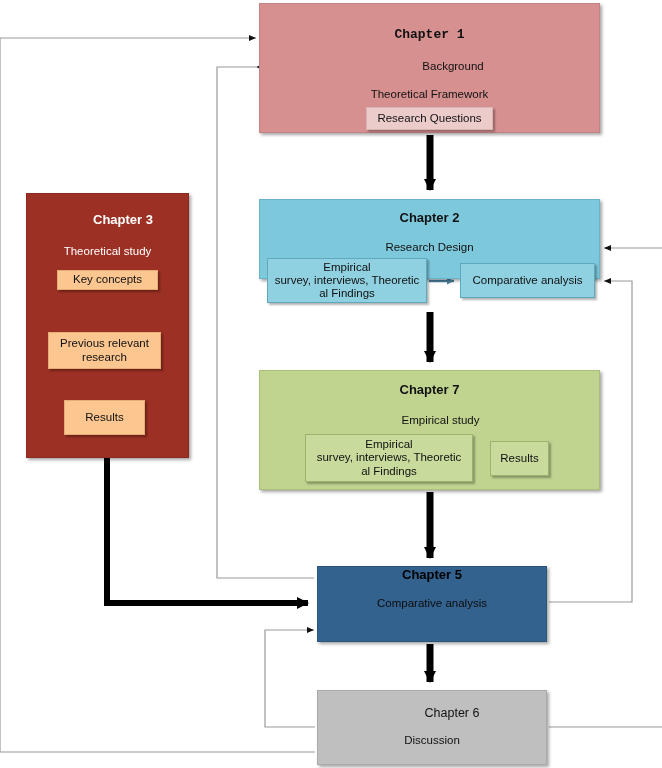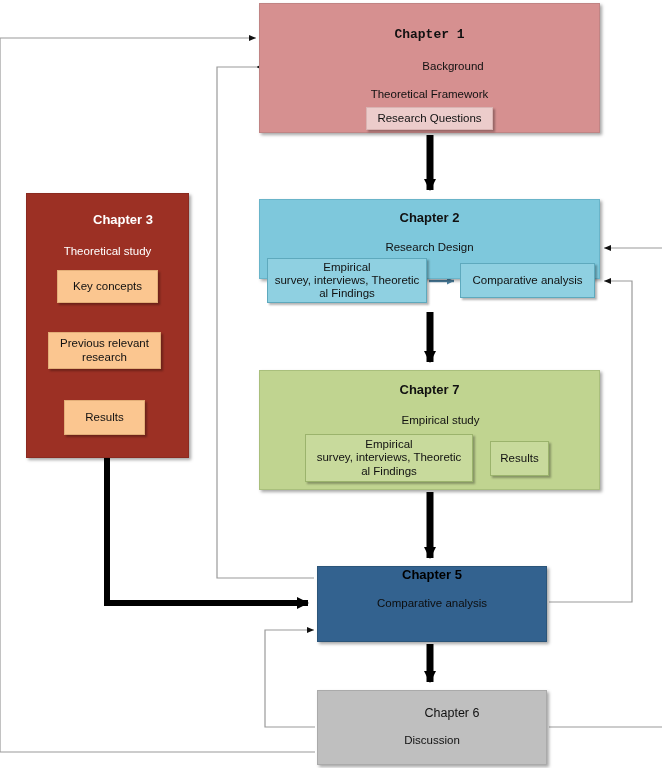--- a/index.html
+++ b/index.html
@@ -83,21 +83,21 @@
     background: #9c3024;
     border: 1px solid #8a2a20;
   }
   #ch3 .box-title { margin-top: 18px; color: #ffffff; margin-left: 31px; }
   #ch3 .box-sub.s1 { margin-top: 18px; color: #ffffff; }
   .ch3-inner {
     background: #fbc690;
     border: 1px solid #e3ae78;
     left: 57px;
   }
-  #ch3-key { top: 270px; width: 101px; height: 33px; }
+  #ch3-key { top: 270px; width: 101px; height: 20px; }
   #ch3-prev { top: 332px; width: 113px; height: 37px; left: 48px; }
   #ch3-res { top: 400px; width: 81px; height: 35px; left: 64px; }
   
   #ch4 {
     left: 259px; top: 370px; width: 341px; height: 120px;
     background: #c0d490;
     border: 1px solid #a9bf7c;
   }
   #ch4 .box-title { margin-top: 11px; }
   #ch4 .box-sub.s1 { margin-top: 17px; padding-left: 22px; }

